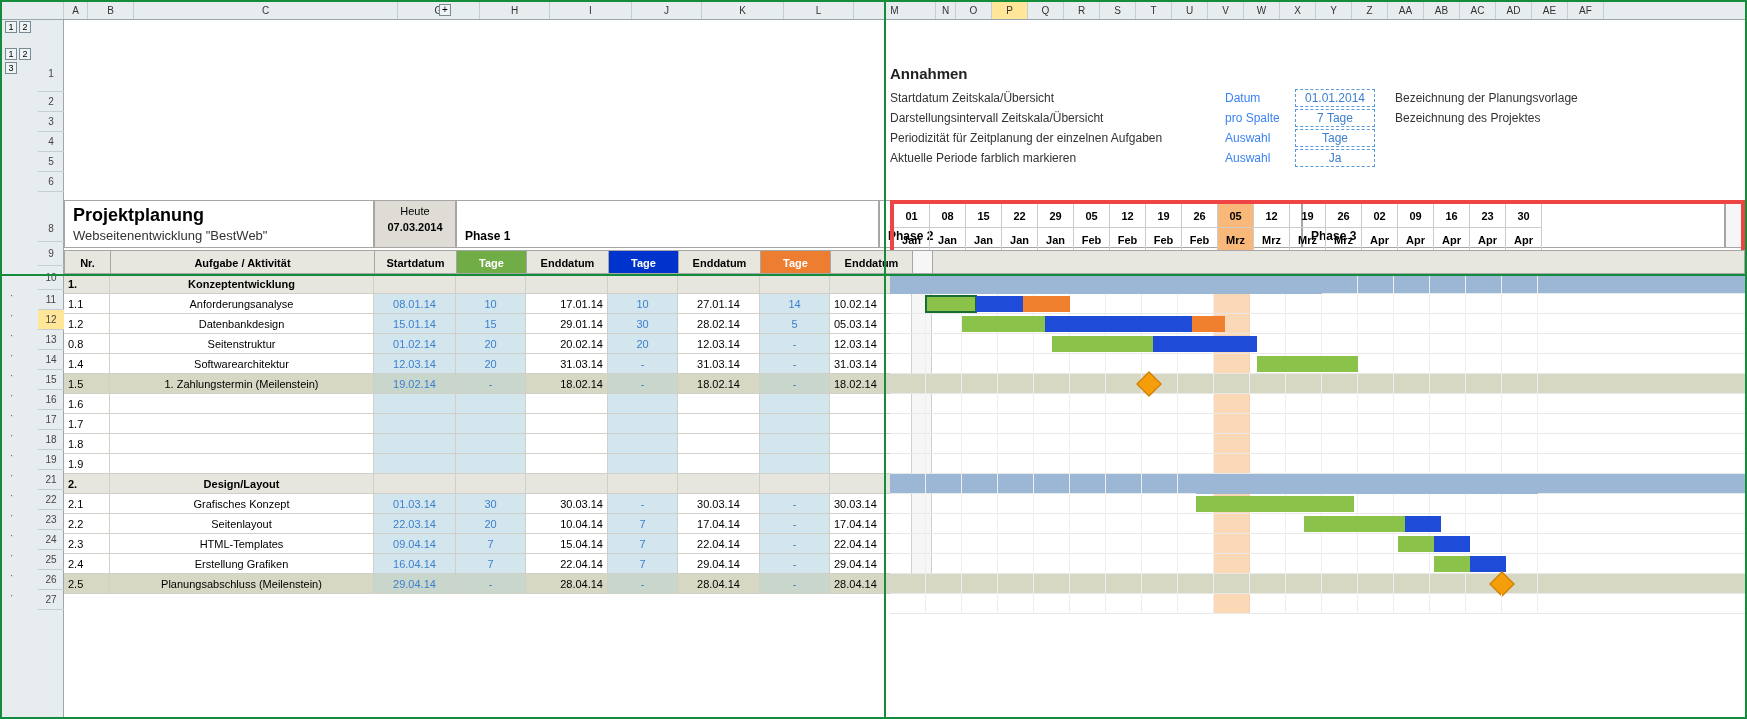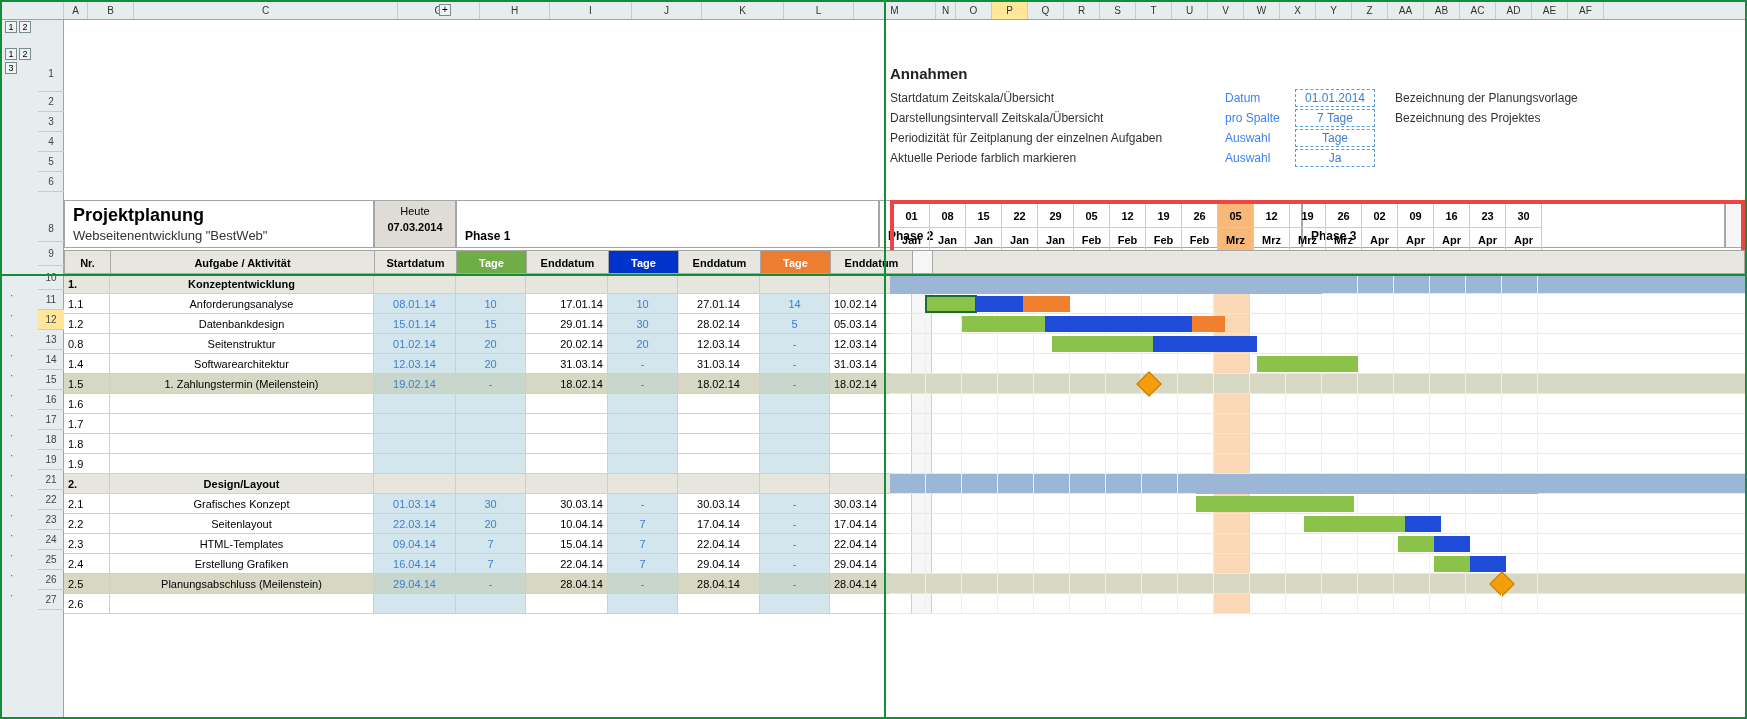--- a/index.html
+++ b/index.html
@@ -503,32 +503,20 @@
     <div class="c-task">Planungsabschluss (Meilenstein)</div>
     <div class="c-start">29.04.14</div>
     <div class="c-t1">-</div>
     <div class="c-e1">28.04.14</div>
     <div class="c-t2">-</div>
     <div class="c-e2">28.04.14</div>
     <div class="c-t3">-</div>
     <div class="c-e3">28.04.14</div>
     <div class="c-gap"></div>
         </div>
-        <div class="row empty">
-          <div class="c-nr">2.6</div>
-    <div class="c-task"></div>
-    <div class="c-start"></div>
-    <div class="c-t1"></div>
-    <div class="c-e1"></div>
-    <div class="c-t2"></div>
-    <div class="c-e2"></div>
-    <div class="c-t3"></div>
-    <div class="c-e3"></div>
-    <div class="c-gap"></div>
-        </div>
       </div>
 
     <div class="gantt" id="gantt">
         <div class="g-row section">
           <div class="cell"></div>
           <div class="cell"></div>
           <div class="cell"></div>
           <div class="cell"></div>
           <div class="cell"></div>
           <div class="cell"></div>

